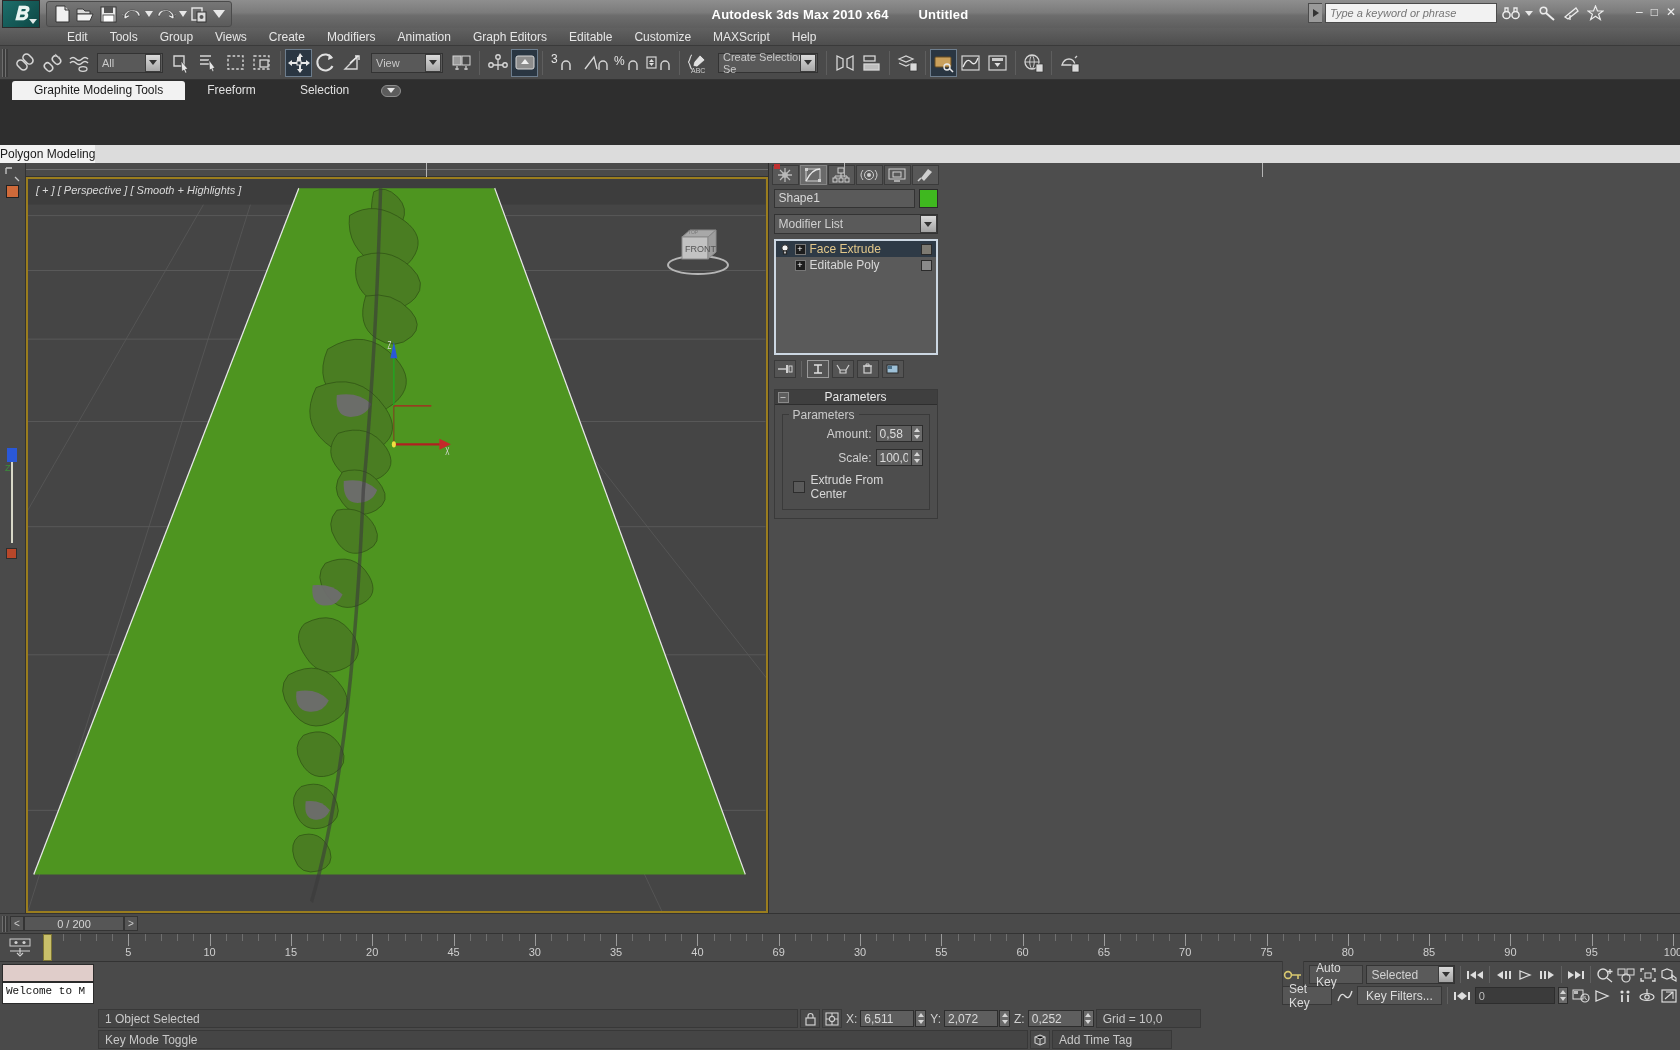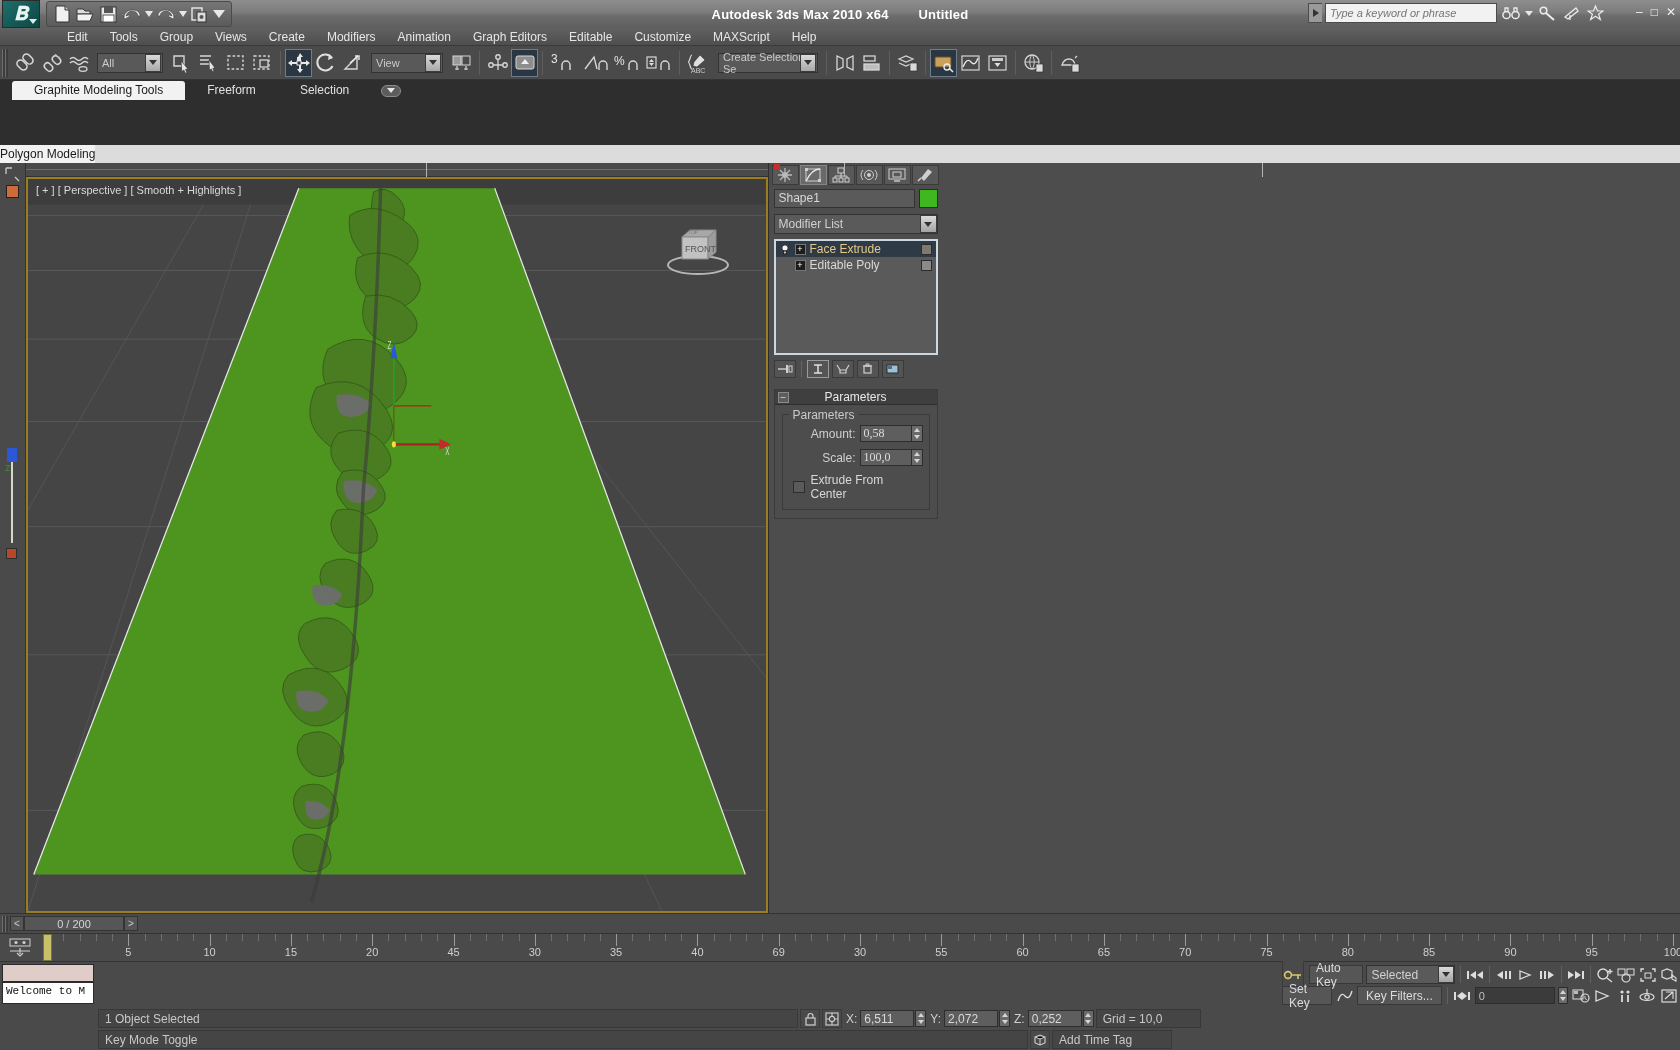--- a/index.html
+++ b/index.html
@@ -76,21 +76,21 @@
   .ribbody { height:18px; background:#dcdcdc; display:flex; align-items:center;}
   .ribpanel { height:18px; padding:0 0; font-size:12px; color:#1a1a1a; line-height:18px;
      background:#f2f2f2; }
 
   
   .middle { flex:1 1 auto; display:flex; min-height:0; background:#3a3a3a;}
   .leftrail { width:26px; flex:0 0 26px; background:#4a4a4a; position:relative; border-right:1px solid #333;}
   .vpwrap { flex:1 1 auto; position:relative; background:#3b3b3b; min-width:0; display:flex; flex-direction:column;}
   .rulerTop { height:14px; background:#4a4a4a; border-bottom:1px solid #333; position:relative;}
   .vp { flex:1 1 auto; position:relative; overflow:hidden; background:#454545; border:2px solid #9a7d1e; margin:0; }
-  .vplabel { position:absolute; left:8px; top:5px; font-size:11px; color:#d9d9d9; z-index:6;}
+  .vplabel { position:absolute; left:8px; top:5px; font-size:11px; color:#d9d9d9; z-index:6;font-style:italic;}
 
   
   .cmdpanel { width:175px; flex:0 0 175px; background:#4d4d4d; border-left:1px solid #2e2e2e;
       display:flex; flex-direction:column;}
   .cmdtabs { height:22px; display:flex; background:#4d4d4d; padding:2px 1px 0 3px; gap:1px;}
   .cmdtab { width:27px; height:20px; background:#585858; border:1px solid #3b3b3b;
       display:flex;align-items:center;justify-content:center; cursor:pointer;}
   .cmdtab.sel { background:#6a6a6a; border-color:#858585;}
   .namerow { display:flex; gap:4px; padding:4px 5px 2px 5px; align-items:center;}
   .namefield { flex:1; height:19px; background:#5a5a5a; border:1px solid #333; color:#d8d8d8;
@@ -119,22 +119,22 @@
   .rolltitle { height:15px; background:#3f3f3f; display:flex; align-items:center; justify-content:center;
       position:relative; color:#e8e8e8; font-size:12px; border-bottom:1px solid #2e2e2e;}
   .rolltitle .minus { position:absolute; left:3px; top:2px; width:11px;height:11px; background:#5d5d5d;
       border:1px solid #8a8a8a; color:#e8e8e8; font-size:9px; line-height:9px;
       display:flex;align-items:center;justify-content:center;}
   .grp { margin:9px 7px 8px 7px; border:1px solid #3a3a3a; padding:10px 6px 8px 6px; position:relative;}
   .grp .gl { position:absolute; top:-7px; left:6px; background:#4d4d4d; padding:0 4px; font-size:12px; color:#c9c9c9;}
   .prow { display:flex; align-items:center; justify-content:flex-end; gap:4px; margin-bottom:7px;}
   .prow .plbl { font-size:12px; color:#cfcfcf;}
   .spin { display:flex; align-items:stretch;}
-  .spin input { width:52px; height:17px; background:#5e5e5e; border:1px solid #2d2d2d; color:#dcdcdc;
-      font-size:12px; padding:0 3px; font-family:Liberation Serif, serif;}
+  .spin input { width:36px; height:17px; background:#5e5e5e; border:1px solid #2d2d2d; color:#dcdcdc;
+      font-size:12px; padding:0 3px; font-family:Liberation Sans, sans-serif;}
   .spin .ar { width:11px; height:17px; background:#6a6a6a; border:1px solid #2d2d2d; border-left:none;
       display:flex; flex-direction:column; align-items:center; justify-content:space-around; cursor:pointer;}
   .spin .ar i { width:0;height:0;border-left:3px solid transparent;border-right:3px solid transparent;}
   .spin .ar i.u { border-bottom:4px solid #d6d6d6;}
   .spin .ar i.d { border-top:4px solid #d6d6d6;}
   .crow { display:flex; align-items:center; gap:6px; padding-left:4px;}
   .cbox { width:12px;height:12px; background:#5a5a5a; border:1px solid #2d2d2d;}
 
   .farright { flex:1 1 auto; background:#4d4d4d;}
 

